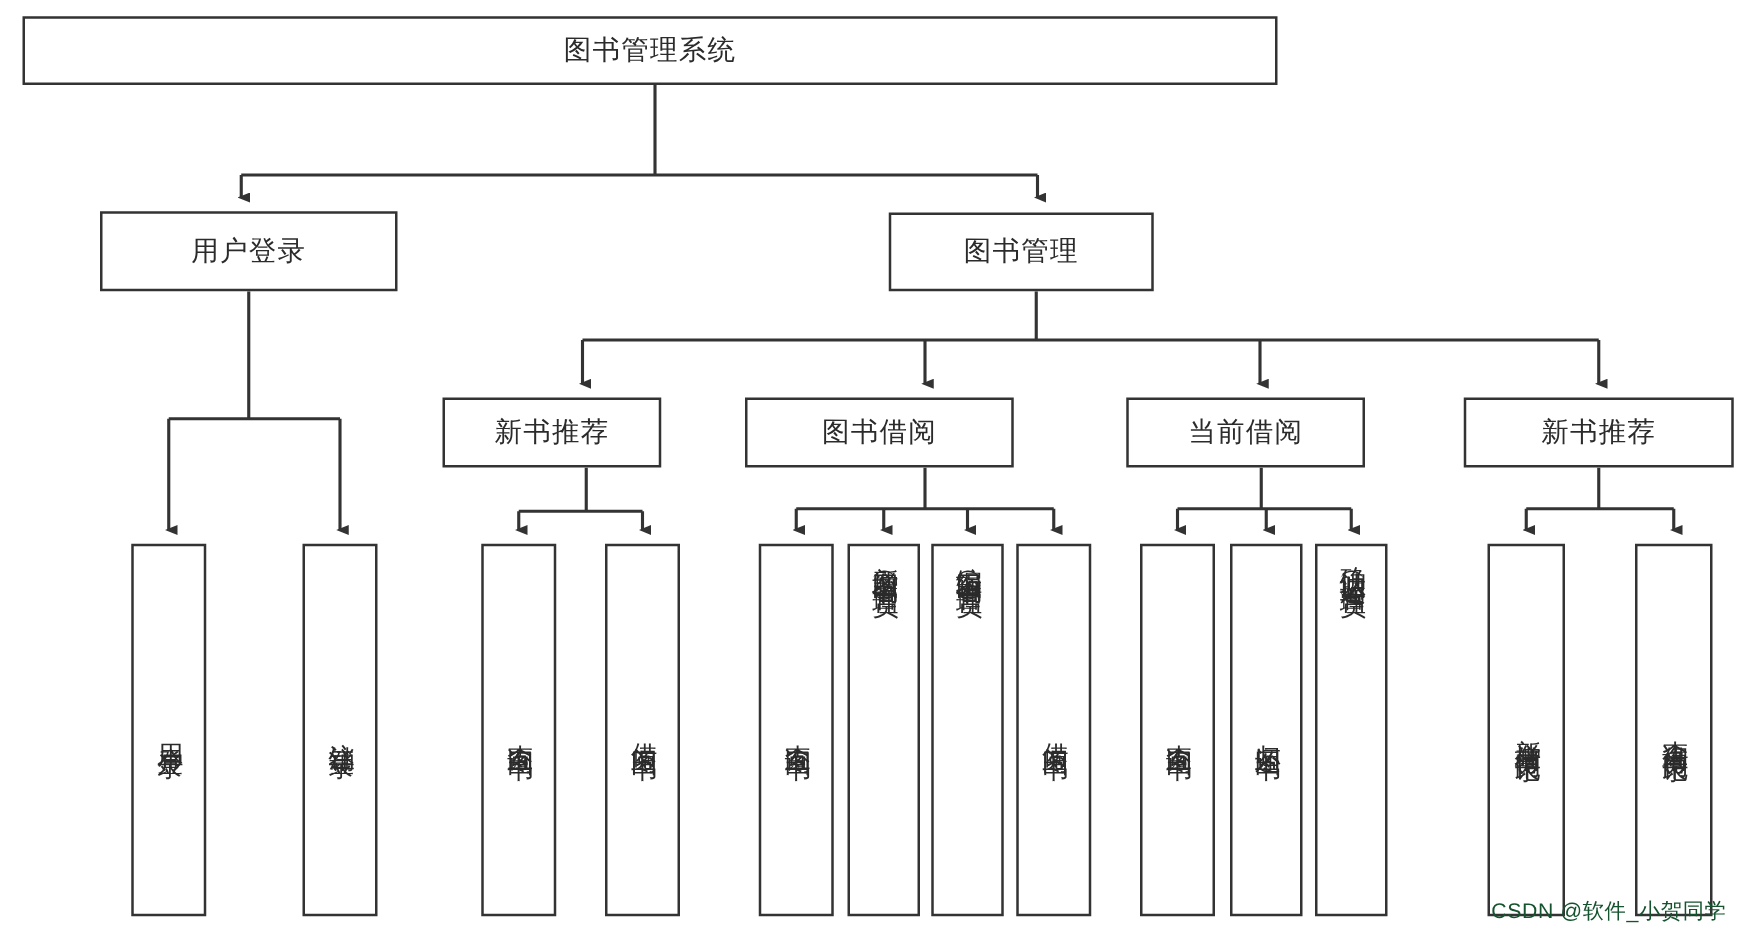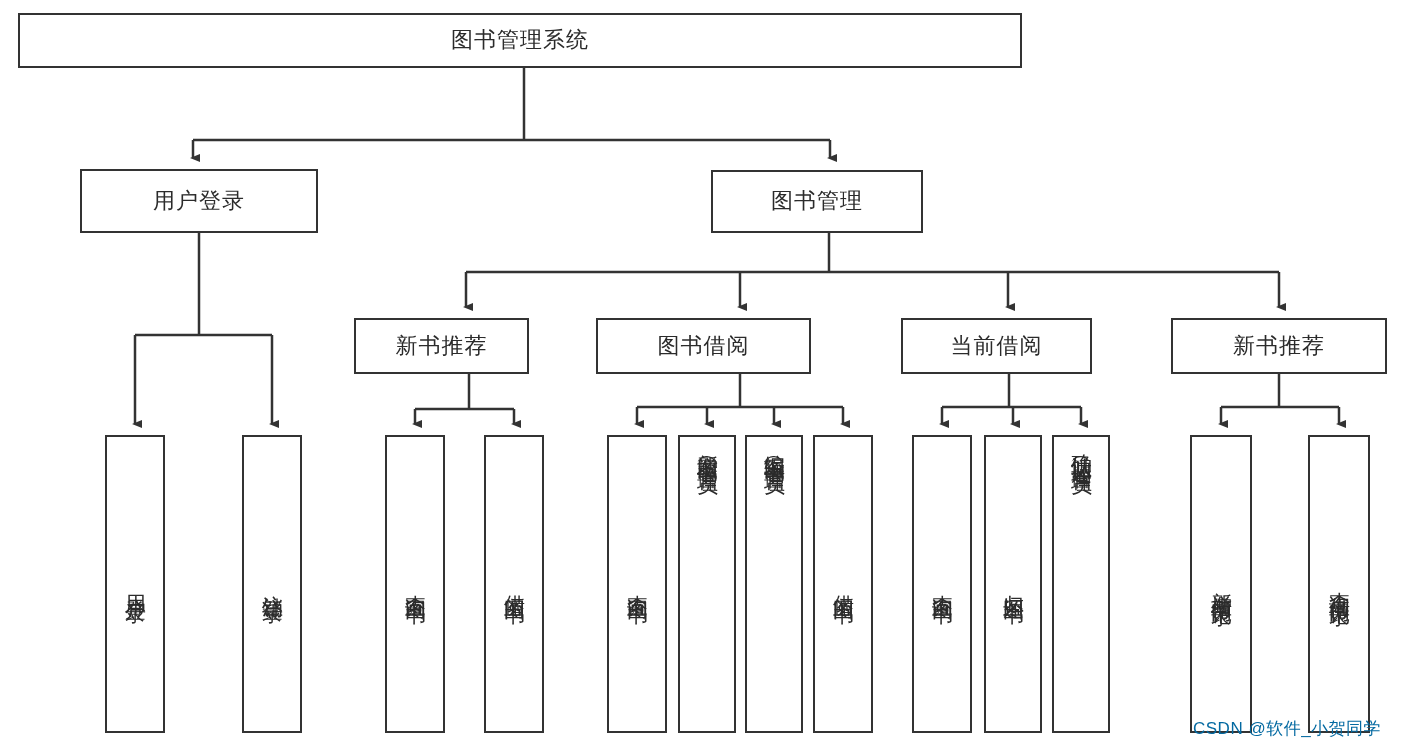--- a/index.html
+++ b/index.html
@@ -54,21 +54,21 @@
     letter-spacing: 3px;
     white-space: nowrap;
     color: #2b2b2b;
   }
   .node-v.center-v {
     align-items: center;
   }
   .watermark {
     position: absolute;
     font-size: 17px;
-    color: #0369a1;
+    color: #14532d;
     white-space: nowrap;
     letter-spacing: 0.5px;
     user-select: none;
   }
 </style>
 </head>
 <body>
 
 <div id="diagram-root">
 

